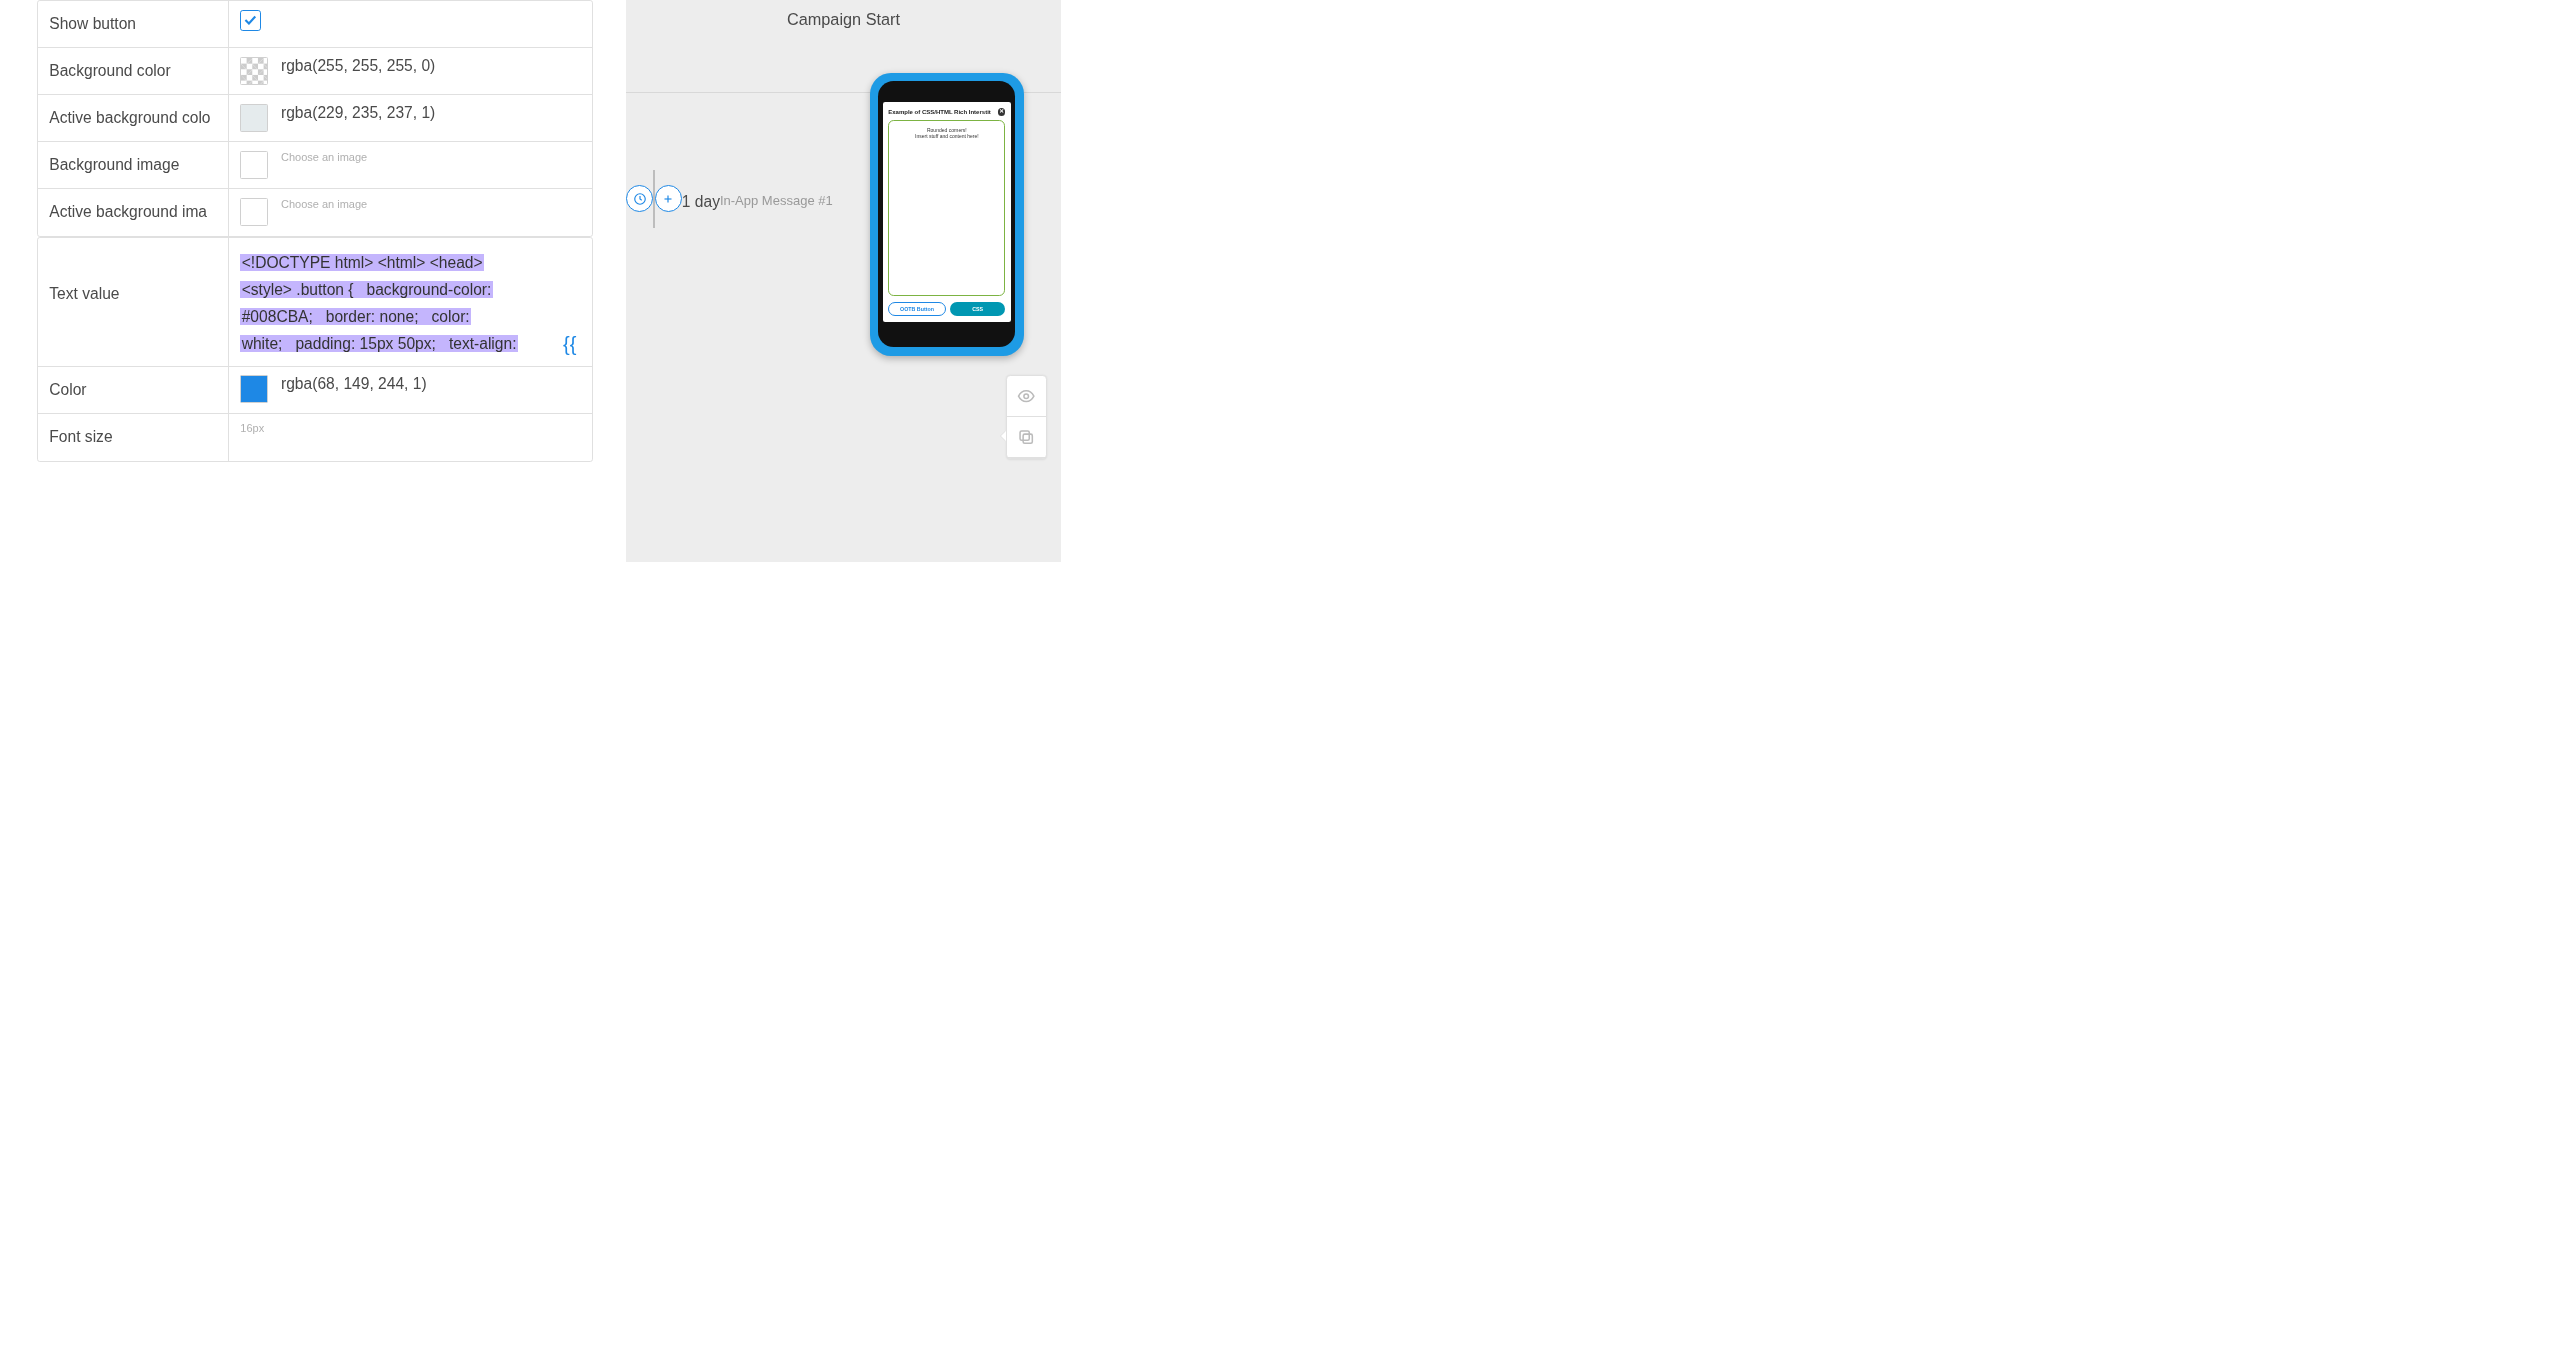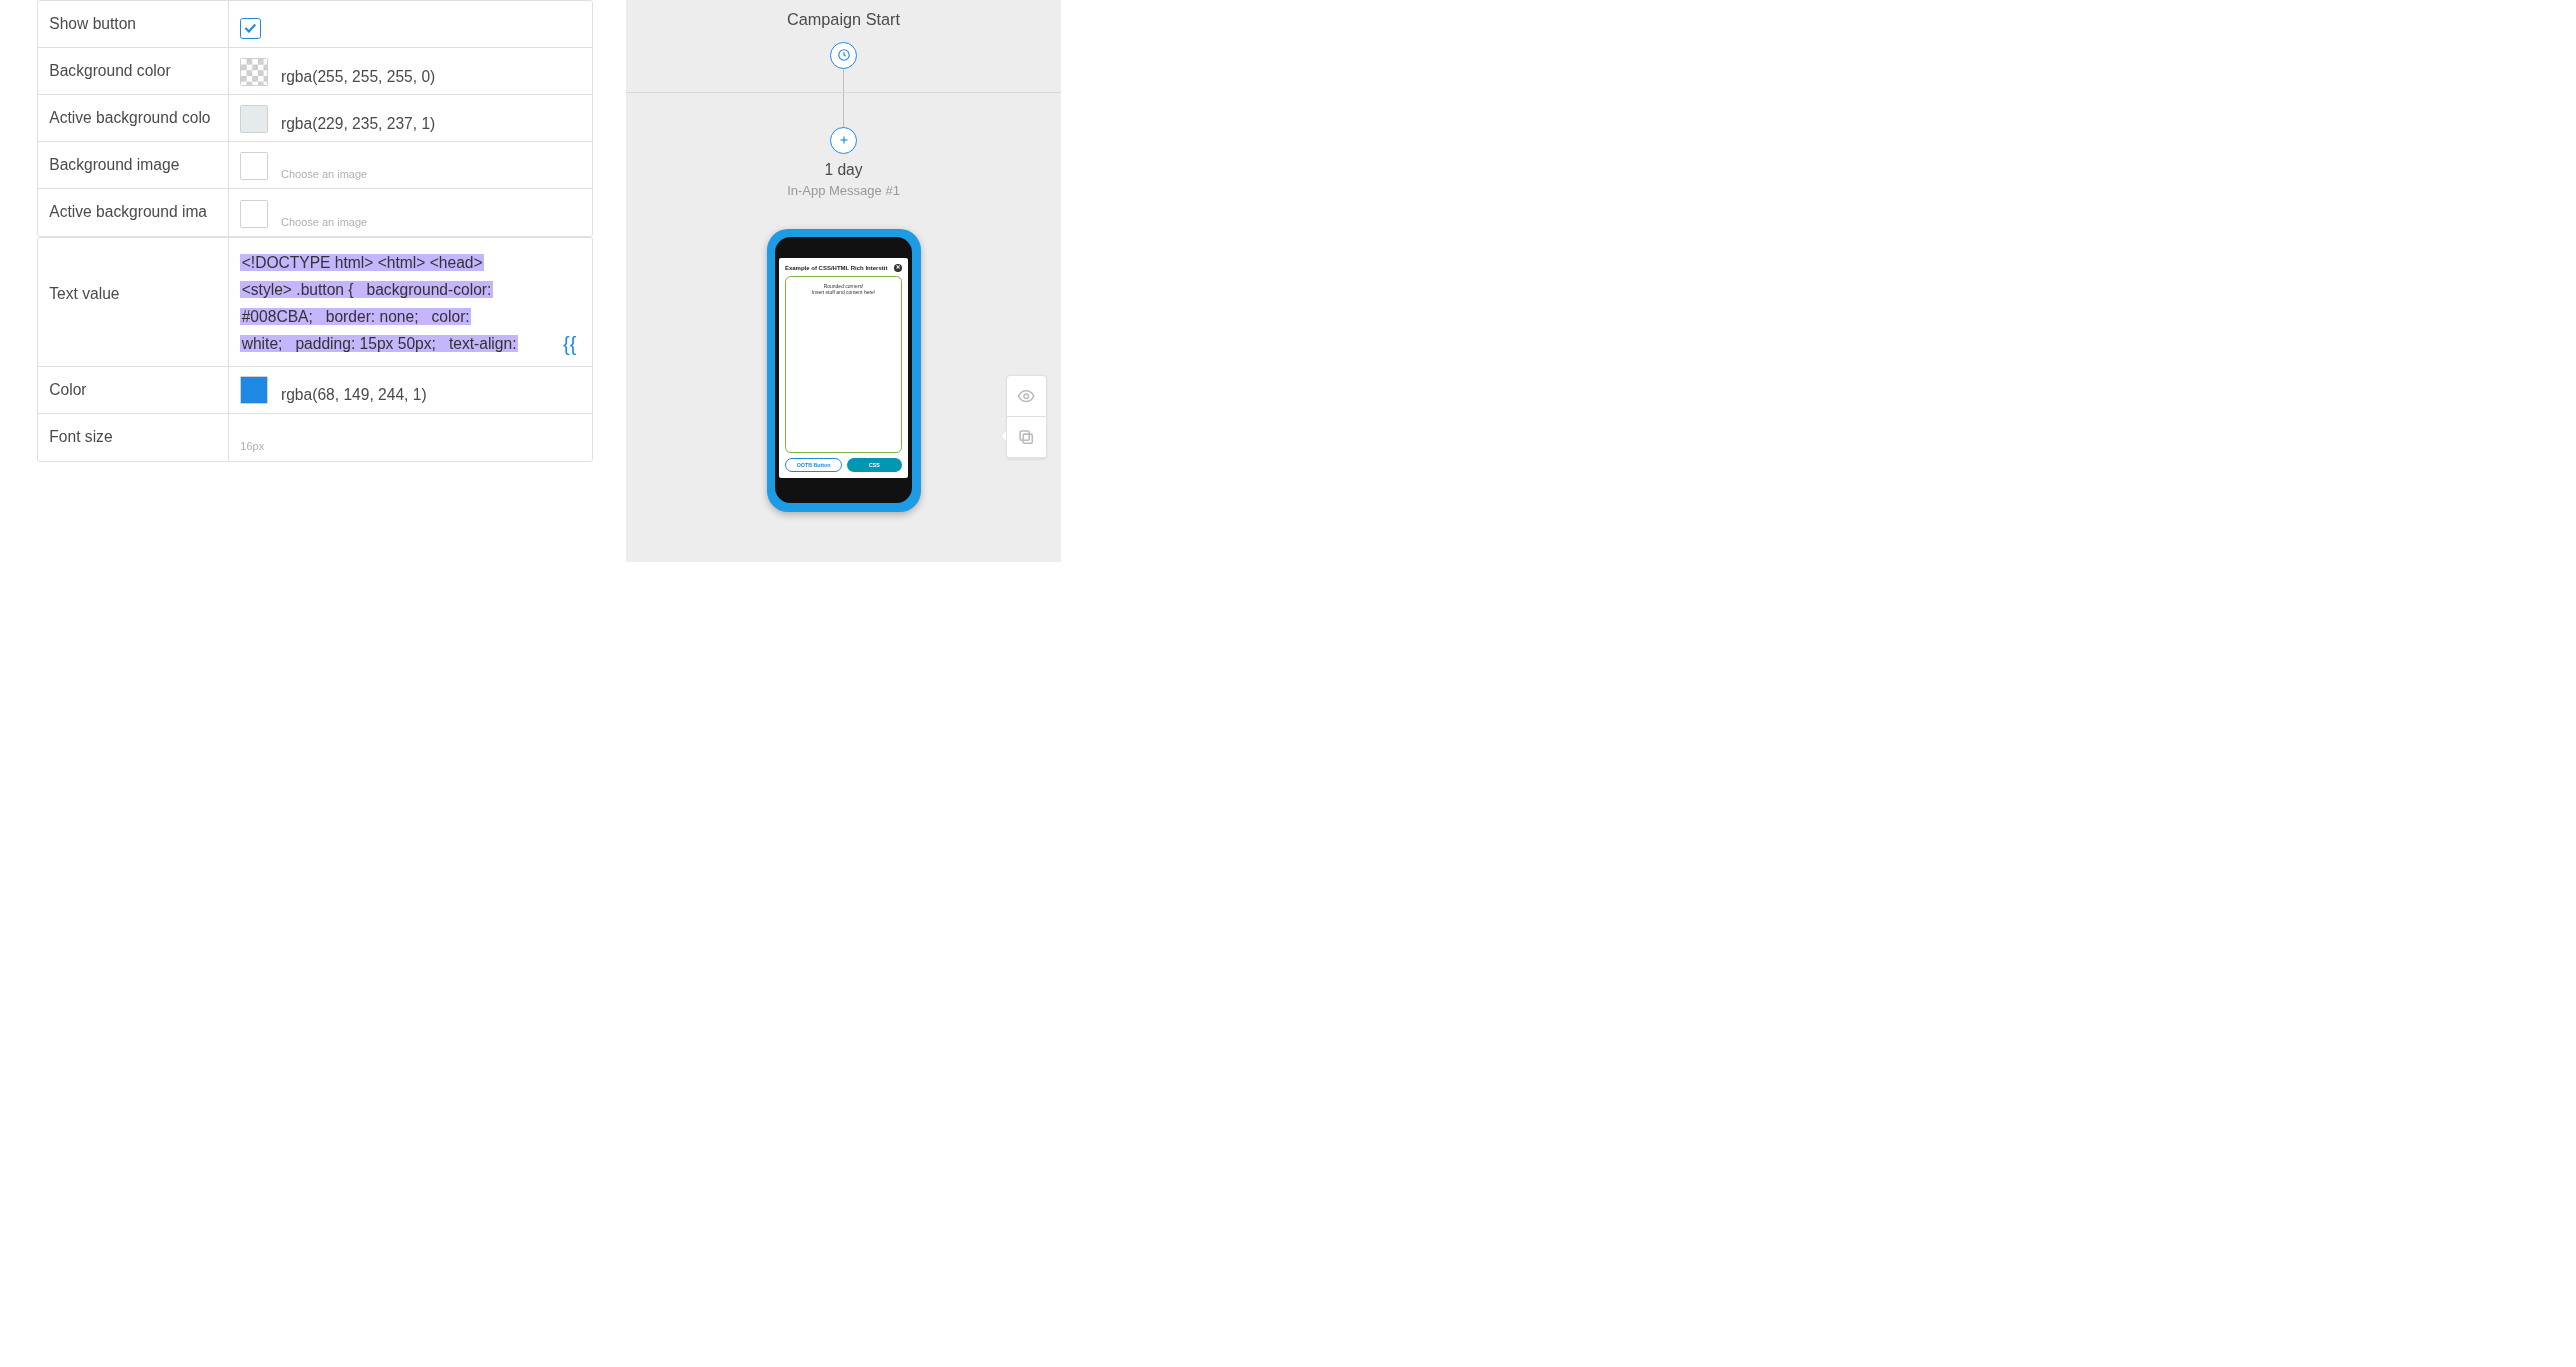--- a/index.html
+++ b/index.html
@@ -55,21 +55,21 @@
     color: #4a4a4a;
     display: flex;
     align-items: flex-start;
     overflow: hidden;
     white-space: nowrap;
   }
   .prop-value {
     flex: 1;
     padding: 8.5px 11.3px;
     display: flex;
-    align-items: flex-end;
+    align-items: flex-start;
     gap: 12.7px;
     position: relative;
   }
   .prop-value.top-align { align-items: flex-start; padding-top: 11.3px; }
 
   
   .checkbox {
     width: 21px; height: 21px;
     border: 1.4px solid #1e88e5;
     border-radius: 2.8px;
@@ -116,21 +116,21 @@
     bottom: 10px;
     color: #1e88e5;
     font-size: 20px;
     font-weight: 400;
     cursor: pointer;
   }
 
   
   .right-inner { padding-top: 10px; text-align: center; }
   .rp-title { font-size: 16.3px; color: #4a4a4a; margin-bottom: 12.7px; }
-  .flow { display: flex; flex-direction: column; align-items: center; }
+  .flow { display: flex; align-items: center; }
   .flow-circle {
     width: 27px; height: 27px; border-radius: 50%;
     border: 1.4px solid #1e88e5; background: #fff;
     display: flex; align-items: center; justify-content: center;
     color: #1e88e5;
   }
   .flow-circle svg { width: 14px; height: 14px; stroke: #1e88e5; stroke-width: 2; fill: none; }
   .flow-line { width: 1.8px; height: 58px; background: #bdbdbd; }
   .flow-label { font-size: 15.6px; color: #4a4a4a; margin-top: 7px; }
   .flow-sublabel { font-size: 13px; color: #999; margin-top: 4.2px; }

